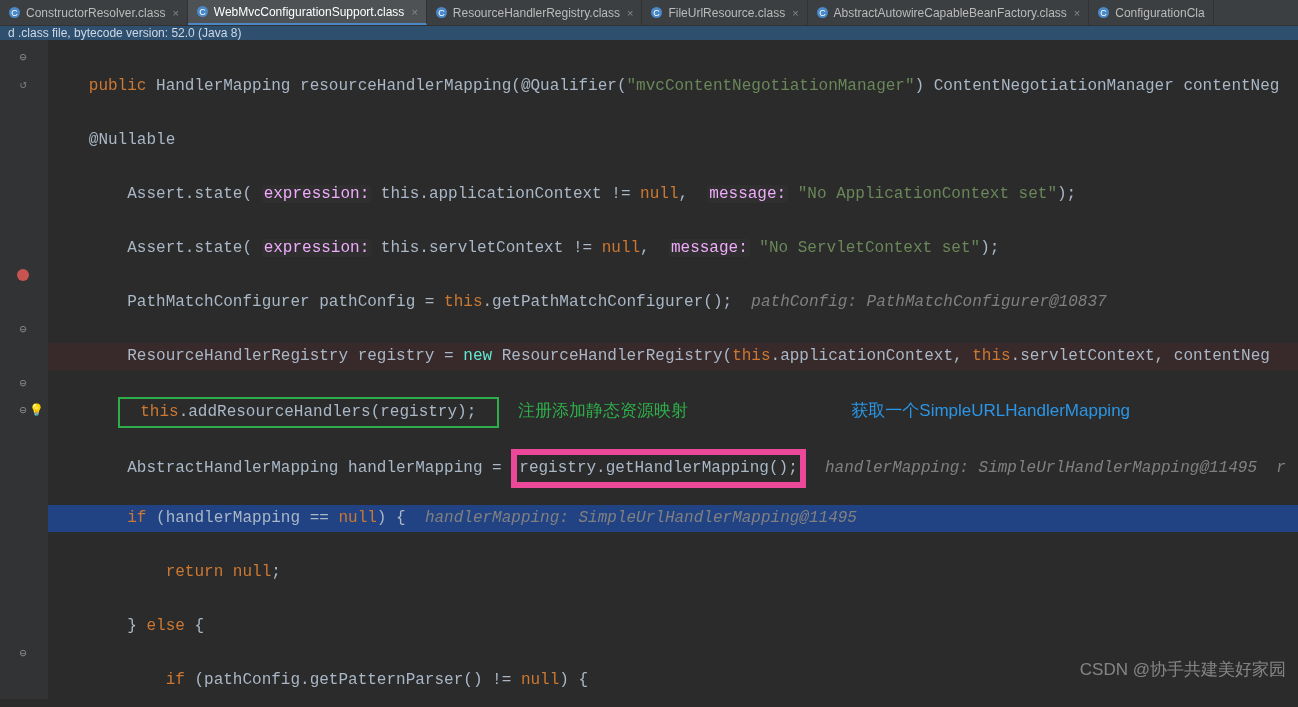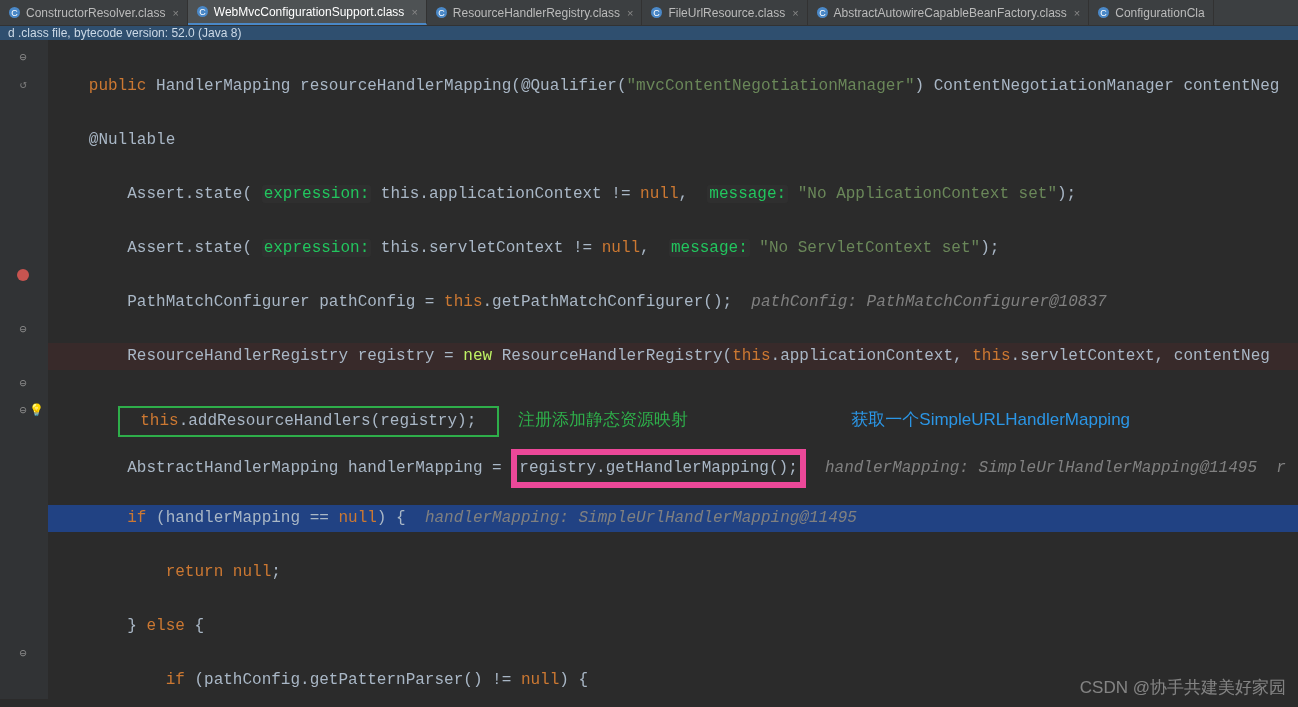--- a/index.html
+++ b/index.html
@@ -76,23 +76,23 @@
     padding: 6px 0 0 12px;
     line-height: 27px;
     font-size: 16px;
     position: relative;
     white-space: pre;
     overflow: hidden;
   }
   .line { position: relative; height: 27px; }
   .kw { color: #cc7832; }
   .str { color: #6a8759; }
-  .hint { color: #22c55e; font-style: normal; background: rgba(120,120,120,0.06); padding:0 2px; border-radius:3px;margin-top:42px;}
+  .hint { color: #f0abfc; font-style: normal; background: rgba(120,120,120,0.06); padding:0 2px; border-radius:3px;margin-top:42px;}
   .comm-i { color: #808080; font-style: italic; }
-  .new { color: #bef264; }
+  .new { color: #5eead4; }
   .highlight-line {
     position: absolute; left: -12px; right: -200px; top: 0; bottom: 0;
     background: #214283;
     z-index: -1;
   }
   .err-line {
     position: absolute; left: -12px; right: -200px; top: 0; bottom: 0;
     background: rgba(80,40,40,0.35);
     z-index: -2;
   }
@@ -106,31 +106,30 @@
     border: 6px solid #ec4899;
     display: inline-block;
     padding: 0 2px;
     margin: -2px 0;
   }
   .anno-green {
     color: #2eae4a;
     font-family: 'Microsoft YaHei', sans-serif;
     font-size: 17px;
     display: inline-block;
-    margin-top: 9px;
   }
   .anno-blue {
     color: #2b96e6;
     font-family: 'Microsoft YaHei', sans-serif;
     font-size: 17px;
     display: inline-block;
   }
   .watermark {
     position: absolute;
-    right: 12px; bottom: 8px;
+    right: 12px; bottom: 26px;
     color: rgba(240,240,240,0.45);
     font-family: Arial, sans-serif;
     font-size: 17px;
     pointer-events: none;
   }
 </style>
 </head>
 <body>
 
 <div class="tab-bar">

